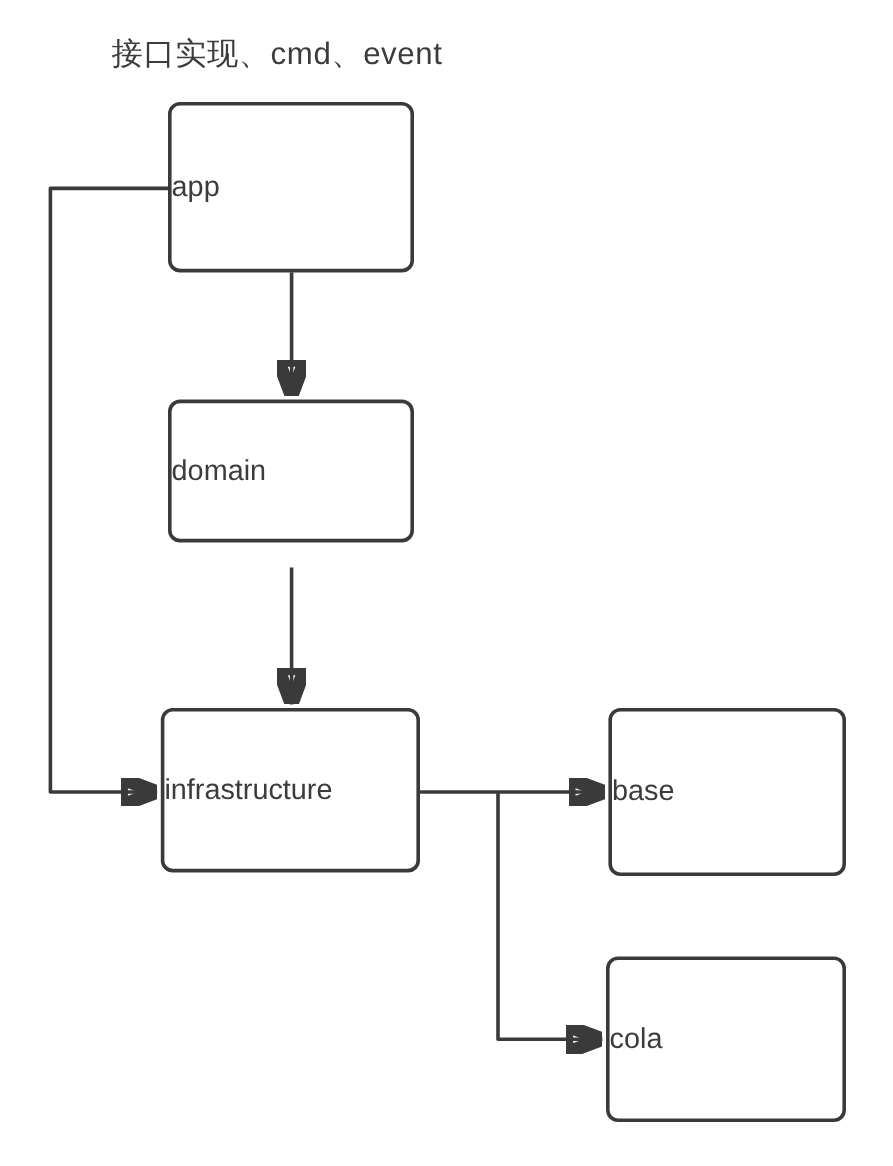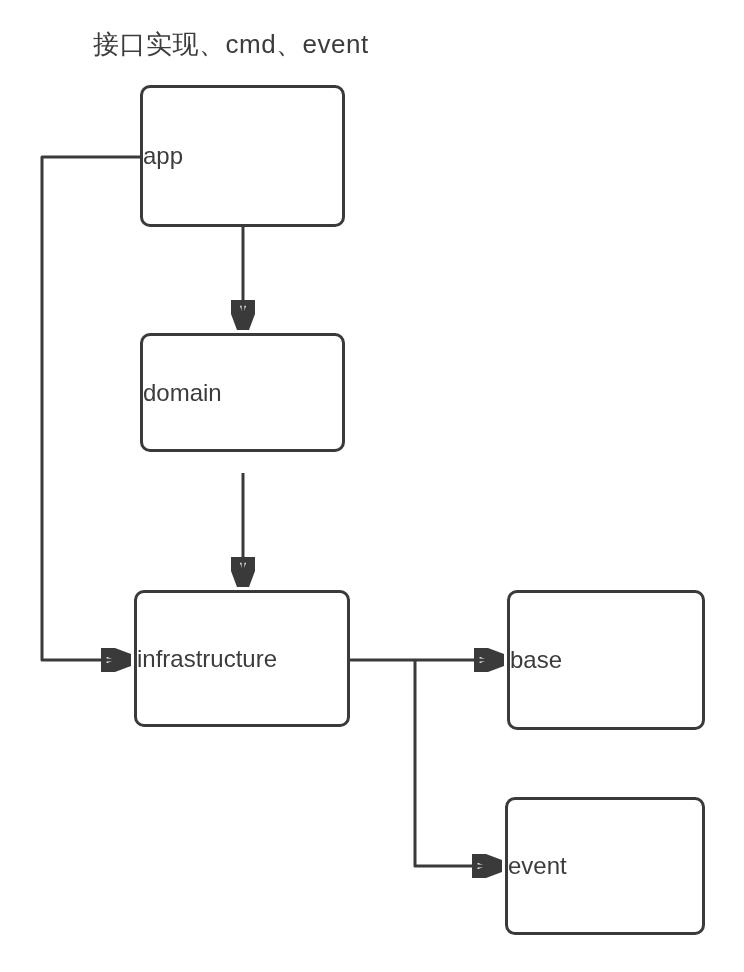--- a/index.html
+++ b/index.html
@@ -84,16 +84,16 @@
 
   <div class="node" id="node-infrastructure">
     <span>infrastructure</span>
   </div>
 
   <div class="node" id="node-cola">
     <span>base</span>
   </div>
 
   <div class="node" id="node-base">
-    <span>event</span>
+    <span>cola</span>
   </div>
 
 </div>
 
 </body></html>

